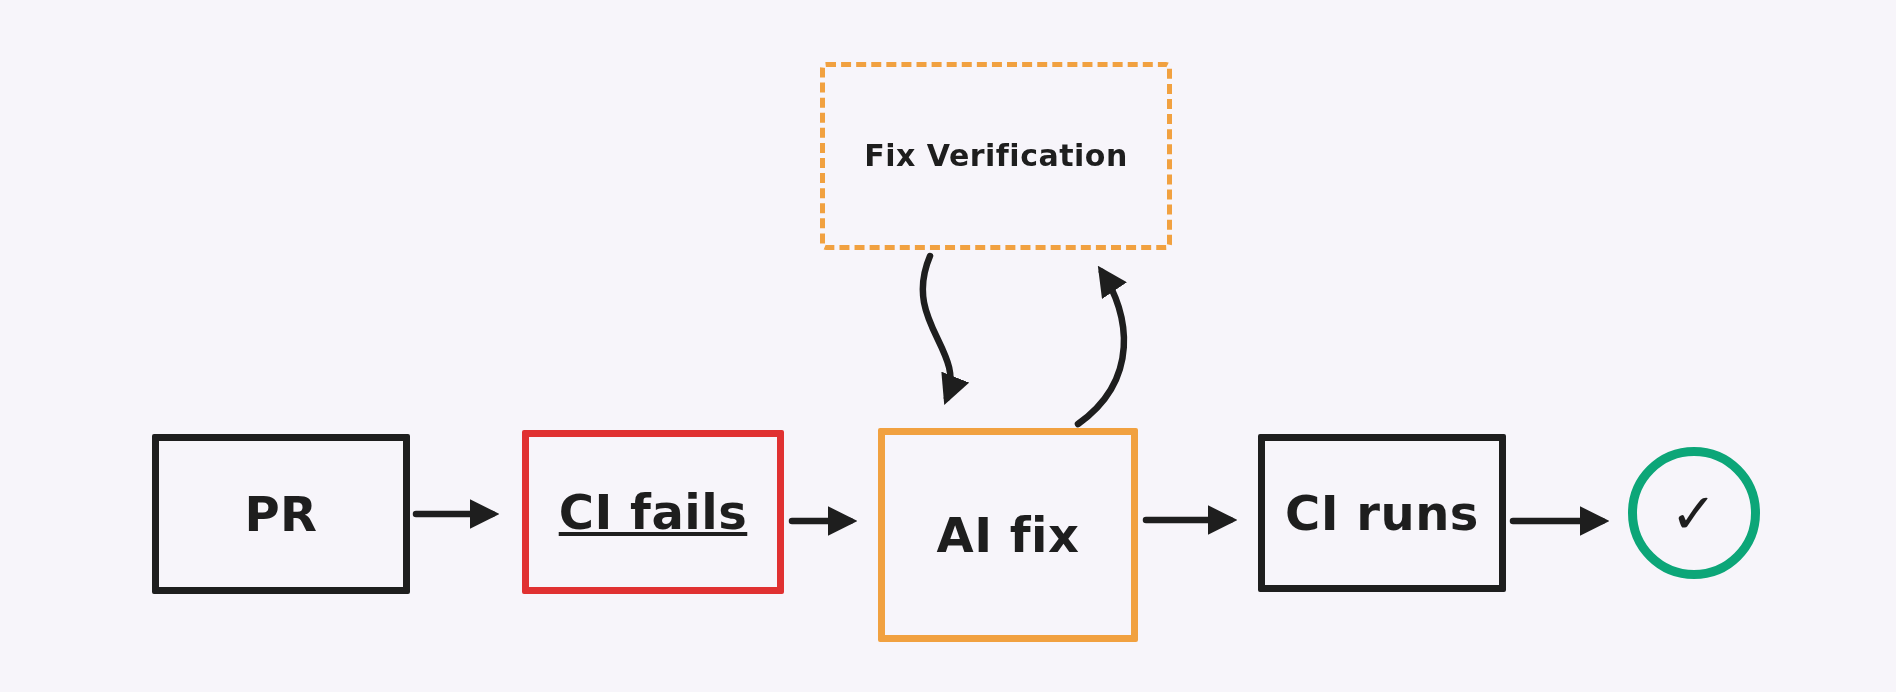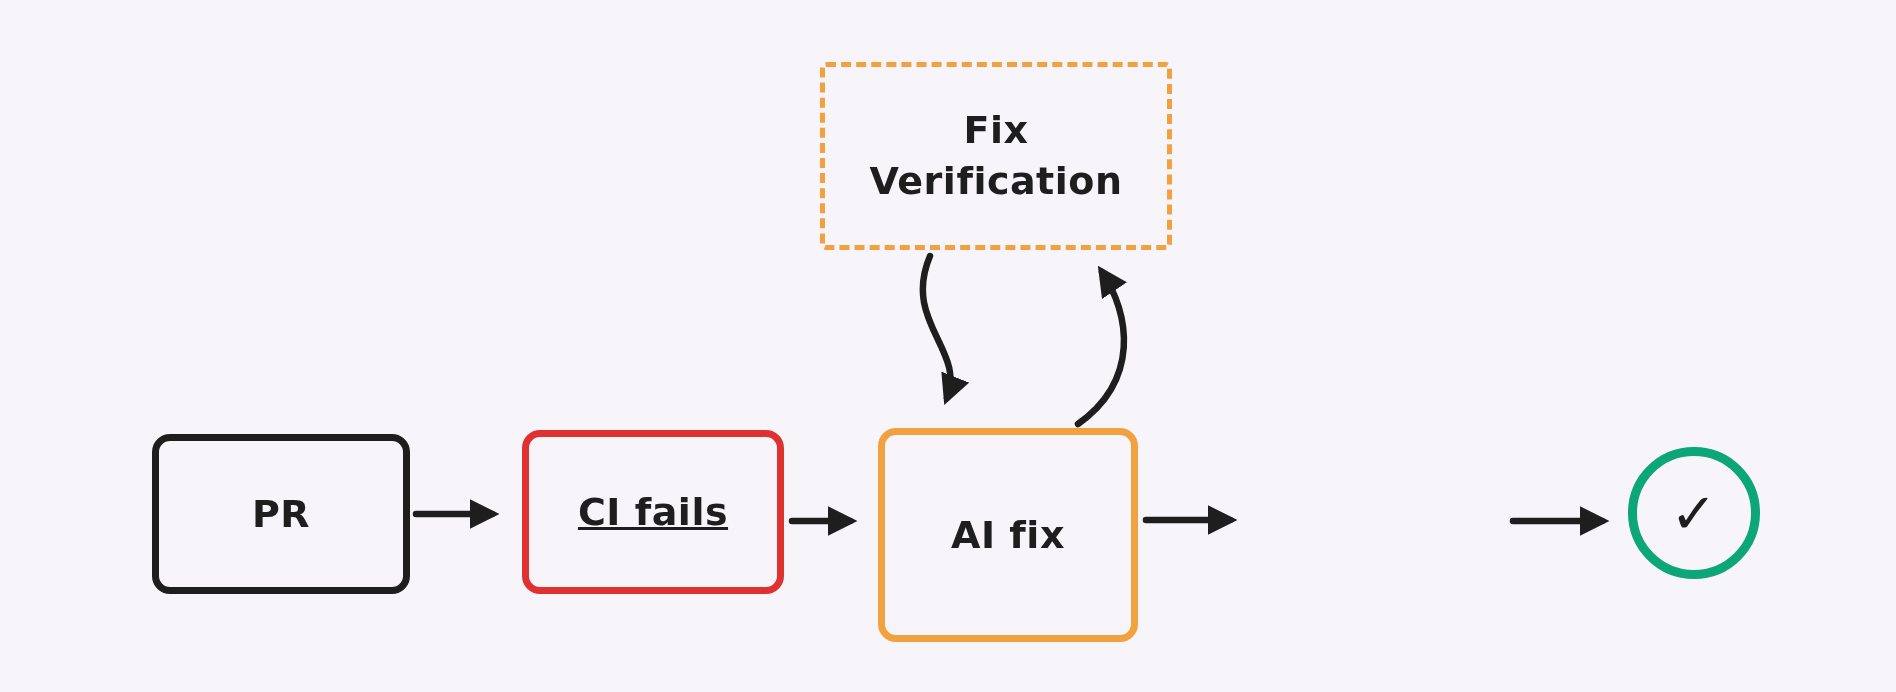--- a/index.html
+++ b/index.html
@@ -25,22 +25,22 @@
     position: absolute;
     box-sizing: border-box;
     display: flex;
     align-items: center;
     justify-content: center;
     background: #f7f5fa;
     font-weight: 700;
     letter-spacing: 0.5px;
   }
   .box {
-    border-radius: 18px;
-    font-size: 38px;
+    border-radius: 2px;
+    font-size: 48px;
   }
   #node-pr {
     left: 152px; top: 434px; width: 258px; height: 160px;
     border: 7px solid #1e1e1e;
   }
   #node-ci-fails {
     left: 522px; top: 430px; width: 262px; height: 164px;
     border: 7px solid #e03131;
     text-decoration: underline;
   }
@@ -49,21 +49,21 @@
     border: 7px solid #f1a140;
   }
   #node-ci-runs {
     left: 1258px; top: 434px; width: 248px; height: 158px;
     border: 7px solid #1e1e1e;
   }
   #node-fix-verification {
     left: 820px; top: 62px; width: 352px; height: 188px;
     border: 5px dashed #f1a140;
     border-radius: 6px;
-    font-size: 38px;
+    font-size: 30px;
     line-height: 1.35;
     text-align: center;
   }
   #node-fix-verification .wrap-label {
     display: inline-block;
     max-width: 270px;
   }
   #node-success {
     left: 1628px; top: 447px; width: 132px; height: 132px;
     border: 9px solid #0ca678;
@@ -103,18 +103,21 @@
   </div>
 
   <div class="node box" id="node-ci-fails">
     <span>CI fails</span>
   </div>
 
   <div class="node box" id="node-ai-fix">
     <span>AI fix</span>
   </div>
 
+  <div class="node box" id="node-ci-runs">
+    <span>CI runs</span>
+  </div>
 
   <div class="node" id="node-success">
     <span>✓</span>
   </div>
 
 </div>
 
 </body></html>

